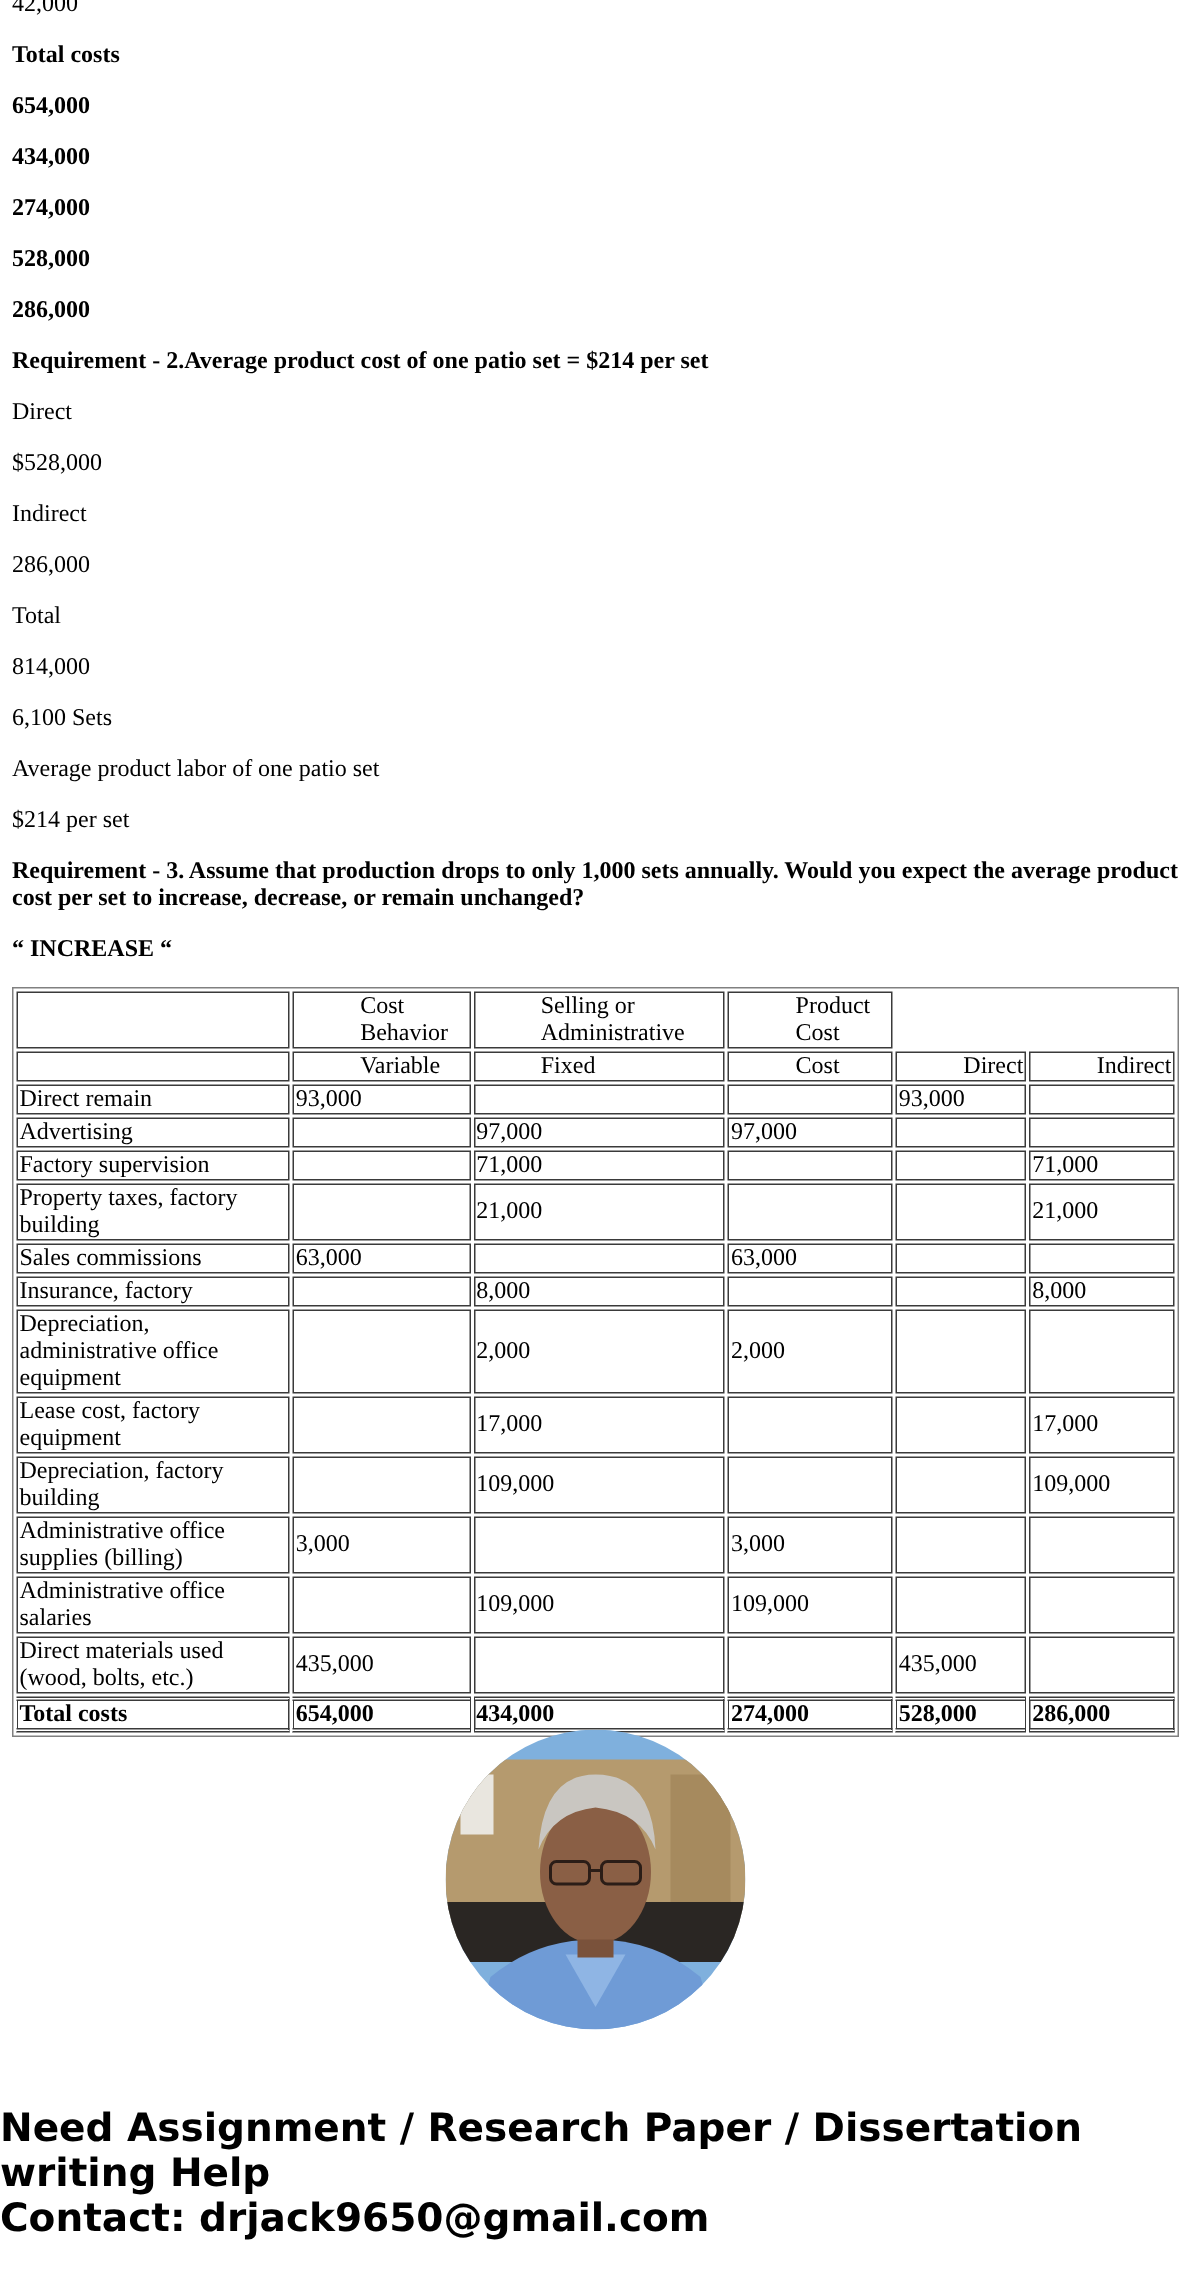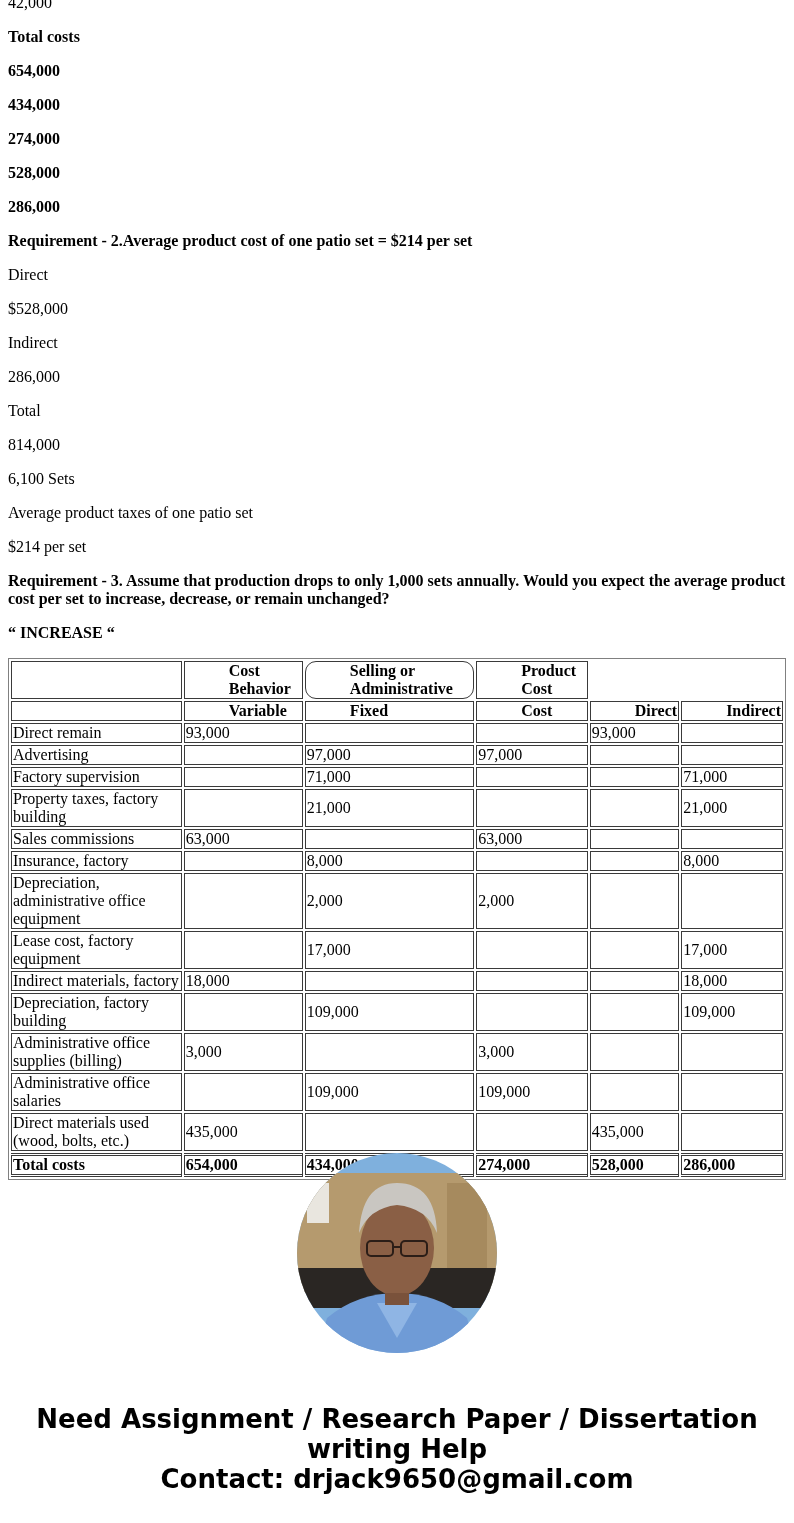--- a/index.html
+++ b/index.html
@@ -30,48 +30,47 @@
     margin-top: 16px;
   }
   table.costs td {
     border: 1px solid #3a3a3a;
     padding: 0 1px;
     vertical-align: middle;
     line-height: 18px;
     height: 18px;
   }
   table.costs td.empty-noborder { border: none; }
-  table.costs td.hdr { font-weight: bold; padding-left: 44px; }
+  table.costs td.hdr { font-weight: normal; padding-left: 44px; }
   table.costs tr.total td {
     font-weight: bold;
     border-top: 3px double #3a3a3a;
     border-bottom: 3px double #3a3a3a;
   }
   .c0 { width: 287px; }
   .c1 { width: 95px; }
-  .c2 { width: 167px; border-radius: 11px; }
+  .c2 { width: 167px; }
   .c3 { width: 87px; }
   .c4 { width: 50px; }
   .c5 { width: 54px; }
 
   .avatar-wrap {
     position: absolute;
     left: 297px;
     top: 1153px;
     width: 200px;
     height: 200px;
     border-radius: 50%;
     overflow: hidden;
   }
   .promo {
     position: absolute;
     left: 0;
     top: 1404px;
     width: 794px;
-    text-align: center;
     font-family: "DejaVu Sans", sans-serif;
     font-weight: bold;
     font-size: 26px;
     line-height: 30px;
     color: #000;
   }
   .promo div { margin: 0; }
 </style>
 </head>
 <body>
@@ -86,21 +85,21 @@
   <p class="b">286,000</p>
 
   <p class="b">Requirement - 2.Average product cost of one patio set = $214 per set</p>
   <p>Direct</p>
   <p>$528,000</p>
   <p>Indirect</p>
   <p>286,000</p>
   <p>Total</p>
   <p>814,000</p>
   <p>6,100 Sets</p>
-  <p>Average product taxes of one patio set</p>
+  <p>Average product labor of one patio set</p>
   <p>$214 per set</p>
 
   <p class="b">Requirement - 3. Assume that production drops to only 1,000 sets annually. Would you expect the average product cost per set to increase, decrease, or remain unchanged?</p>
   <p class="b">“ INCREASE “</p>
 
   <table class="costs">
     <tbody>
       <tr>
         <td class="c0 hdr"></td>
         <td class="c1 hdr">Cost Behavior</td>
@@ -174,28 +173,20 @@
         <td></td>
         <td></td>
       </tr>
       <tr>
         <td>Lease cost, factory equipment</td>
         <td></td>
         <td>17,000</td>
         <td></td>
         <td></td>
         <td>17,000</td>
-      </tr>
-      <tr>
-        <td>Indirect materials, factory</td>
-        <td>18,000</td>
-        <td></td>
-        <td></td>
-        <td></td>
-        <td>18,000</td>
       </tr>
       <tr>
         <td>Depreciation, factory building</td>
         <td></td>
         <td>109,000</td>
         <td></td>
         <td></td>
         <td>109,000</td>
       </tr>
       <tr>

